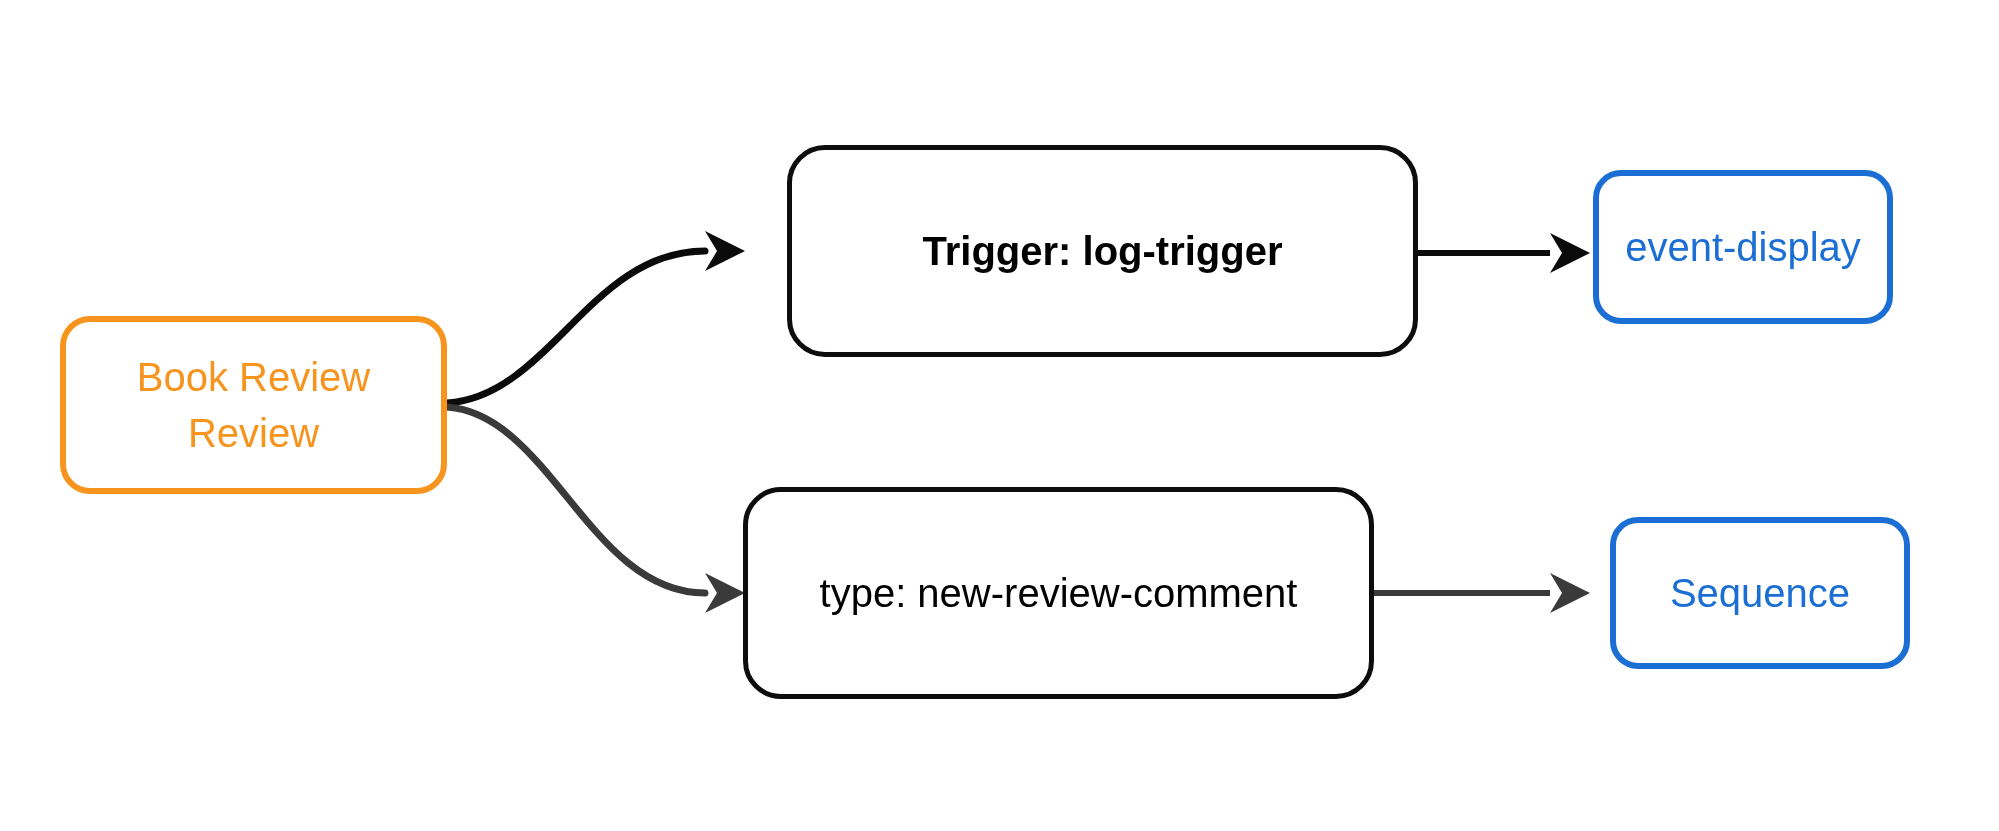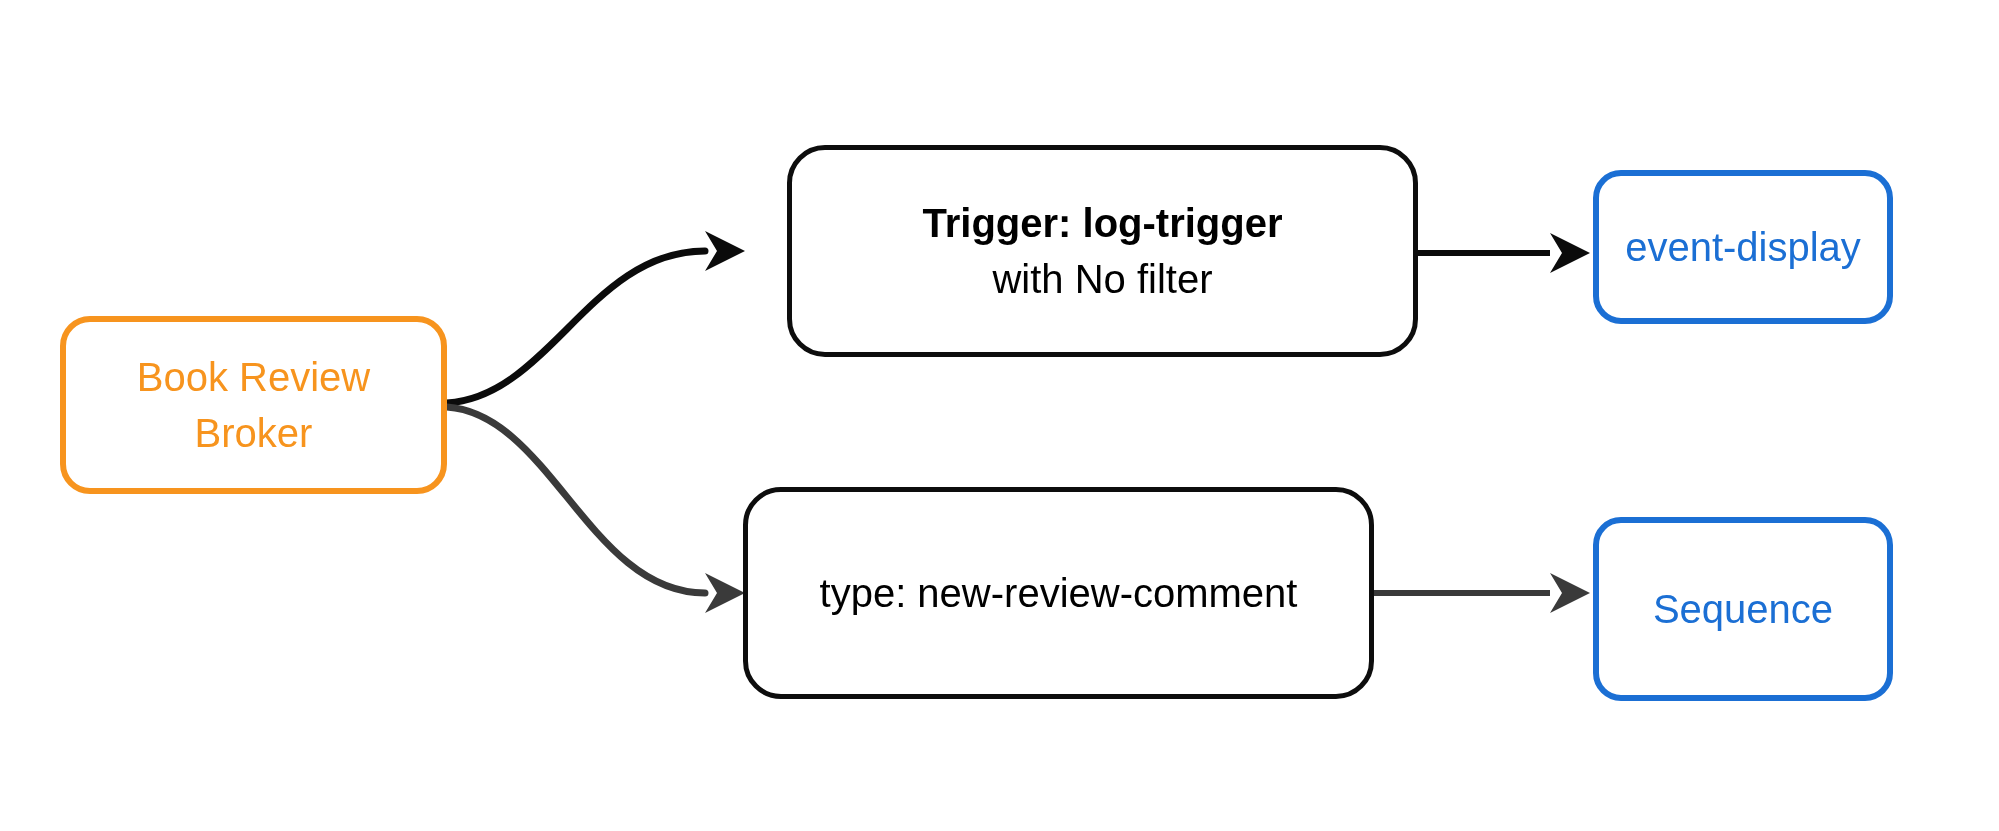--- a/index.html
+++ b/index.html
@@ -61,21 +61,21 @@
   .node-endpoint {
     left: 1593px;
     width: 300px;
     border: 6px solid var(--endpoint-accent, #1B6FD4);
     border-radius: 28px;
     color: var(--endpoint-accent, #1B6FD4);
     font-size: 40px;
     line-height: 48px;
   }
   .node-endpoint-top { top: 170px; height: 154px; }
-  .node-endpoint-bottom { top: 517px; height: 184px; }
+  .node-endpoint-bottom { top: 517px; height: 152px; margin-left: 17px; }
   .edge-primary-stroke { stroke: var(--edge-primary, #0b0b0b); }
   .edge-secondary-stroke { stroke: var(--edge-secondary, #3a3a3a); }
 </style>
 </head>
 <body>
 
 <div id="canvas">
 
   <svg id="edge-layer" viewBox="0 0 1999 831" xmlns="http://www.w3.org/2000/svg">
     <defs>
@@ -91,26 +91,25 @@
 
     <path d="M447,407 C550,414 590,593 705,593" fill="none" class="edge-secondary-stroke" stroke-width="7" stroke-linecap="round" marker-end="url(#arrow-gray)"></path>
 
     <path d="M1374,253 L1550,253" fill="none" class="edge-primary-stroke" stroke-width="6" stroke-linecap="butt" marker-end="url(#arrow-black)"></path>
 
     <path d="M1374,593 L1550,593" fill="none" class="edge-secondary-stroke" stroke-width="6" stroke-linecap="butt" marker-end="url(#arrow-gray)"></path>
   </svg>
 
   <div class="node node-broker">
     <span>Book Review</span>
-    <span>Broker</span>
+    <span>Review</span>
   </div>
 
   <div class="node node-trigger node-trigger-top">
     <span class="trigger-title">Trigger: log-trigger</span>
-    <span class="trigger-subtitle">with No filter</span>
   </div>
 
   <div class="node node-trigger node-trigger-bottom">
     <span class="trigger-subtitle">type: new-review-comment</span>
   </div>
 
   <div class="node node-endpoint node-endpoint-top">
     <span>event-display</span>
   </div>
 

